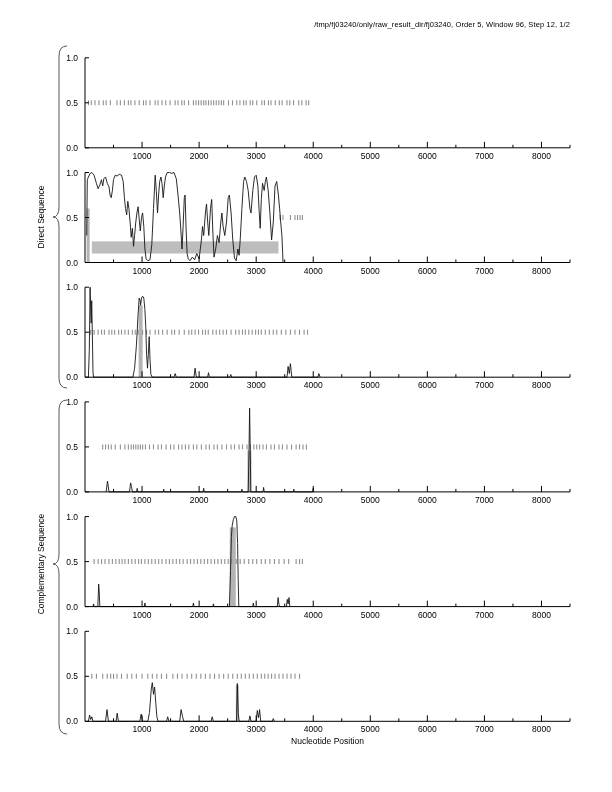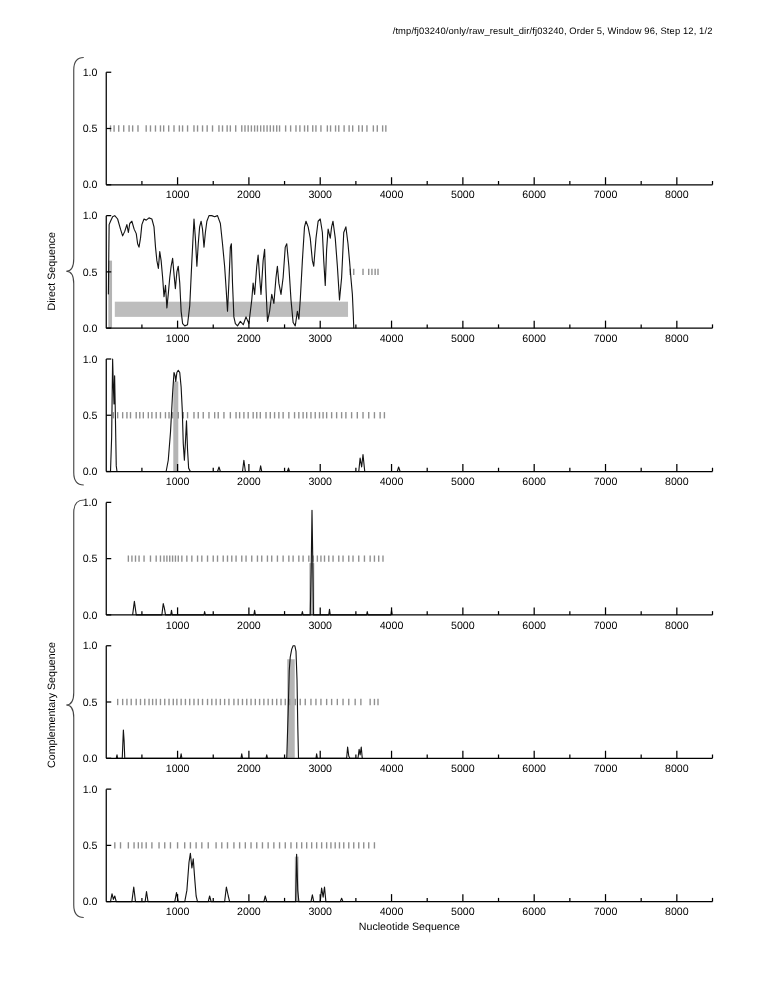--- a/index.html
+++ b/index.html
@@ -555,14 +555,14 @@
         <text x="484.4117647058824" y="732.3" text-anchor="middle">7000</text>
         <text x="541.4705882352941" y="732.3" text-anchor="middle">8000</text>
       </g>
       <path d="M67,46 Q59,46 59,56 L59,207 Q59,217 53,217 Q59,217 59,227 L59,378 Q59,388 67,388" fill="none" stroke="#444" stroke-width="0.9"></path>
       <path d="M67,400 Q59,400 59,410 L59,554 Q59,564 53,564 Q59,564 59,574 L59,724 Q59,734 67,734" fill="none" stroke="#444" stroke-width="0.9"></path>
     </svg>
 
   <div class="vlabel" style="left:41px;top:217px;">Direct Sequence</div>
   <div class="vlabel" style="left:41px;top:564px;">Complementary Sequence</div>
 
-  <div class="xlabel">Nucleotide Sequence</div>
+  <div class="xlabel">Nucleotide Position</div>
 </div>
 
 </body></html>

